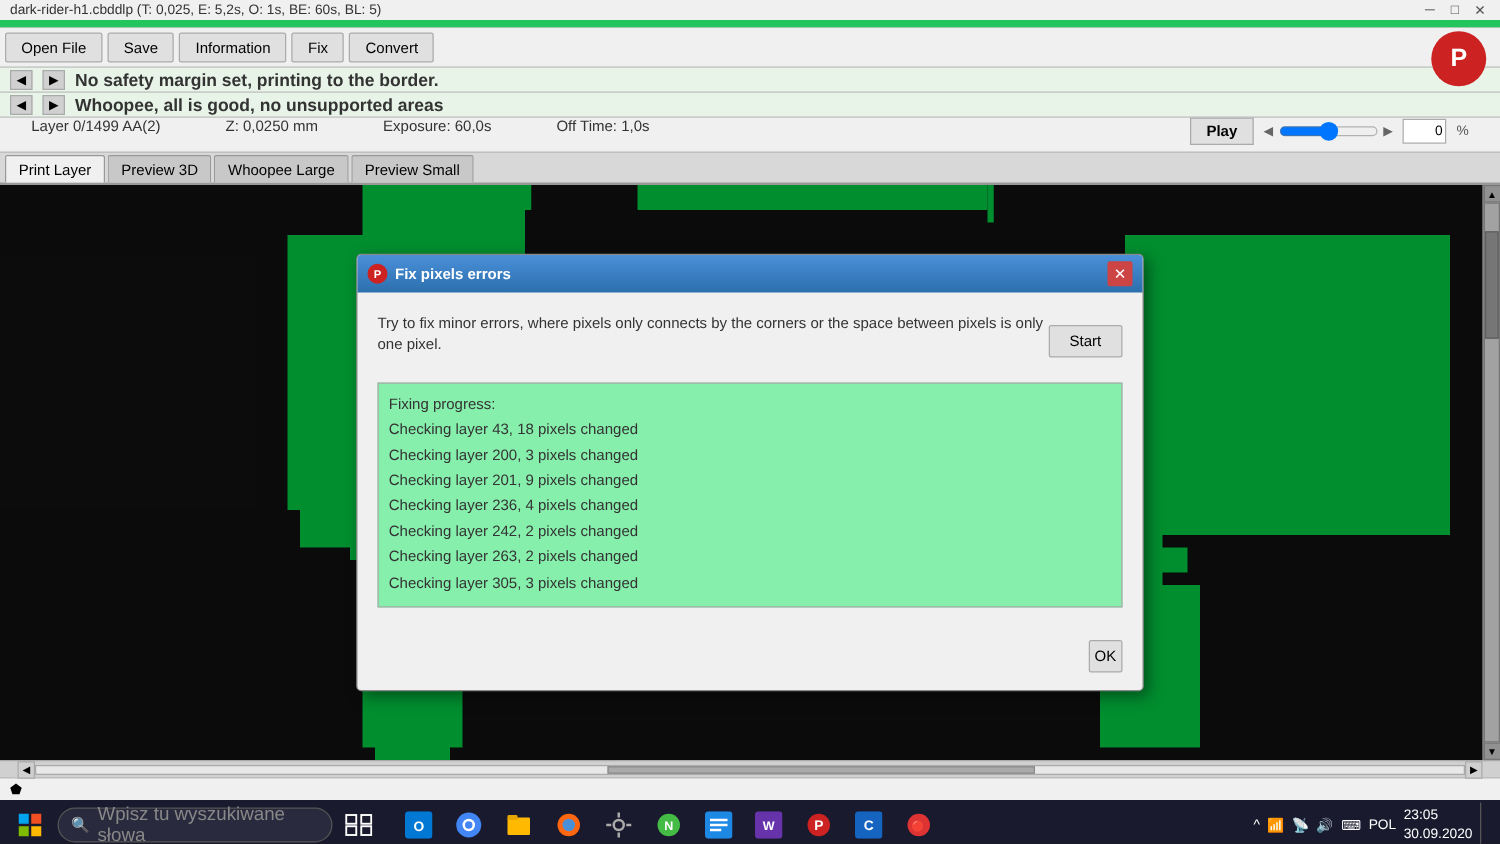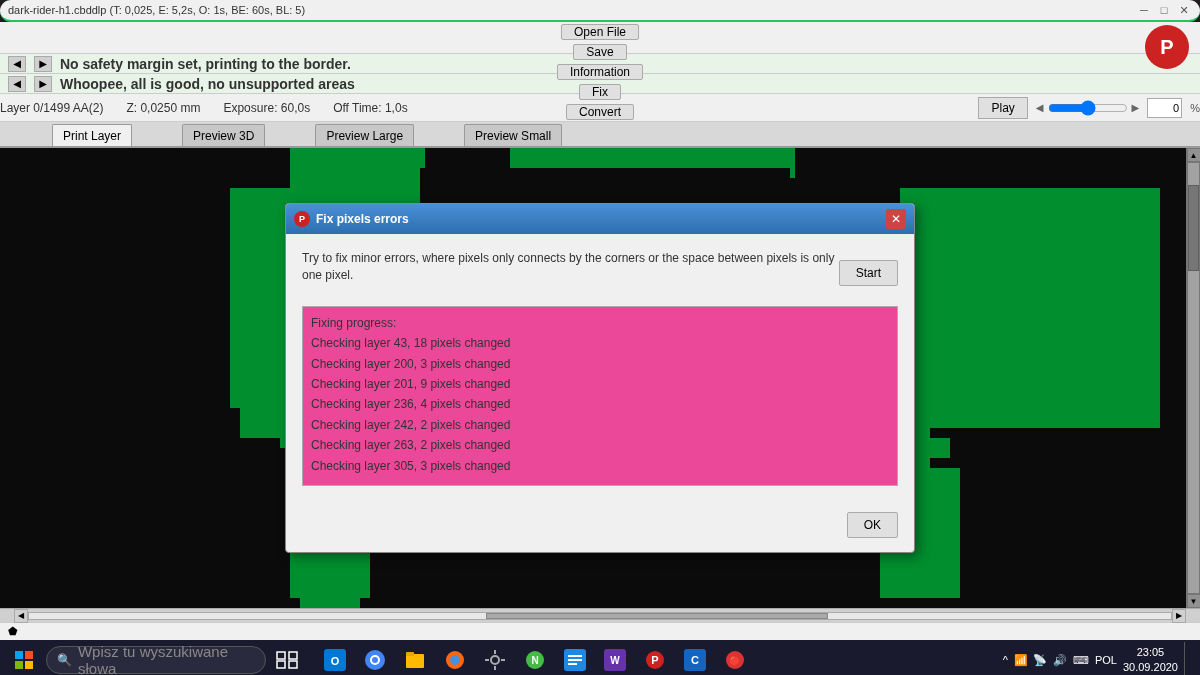--- a/index.html
+++ b/index.html
@@ -6,37 +6,35 @@
     body { width: 1200px; height: 675px; overflow: hidden; font-family: 'Segoe UI', Arial, sans-serif; font-size: 12px; background: #1e1e1e; }
 
     
     .title-bar {
       height: 22px;
       background: #f0f0f0;
       display: flex;
       align-items: center;
       justify-content: space-between;
       padding: 0 8px;
-      border-bottom: 2px solid #22c55e;
-      border-radius: 11px;
+      border-bottom: 6px solid #22c55e;
     }
     .title-bar-text { font-size: 11px; color: #333; }
     .title-bar-controls { display: flex; gap: 4px; }
     .title-btn { width: 16px; height: 16px; background: none; border: none; cursor: pointer; font-size: 11px; color: #555; display: flex; align-items: center; justify-content: center; }
 
     
     .toolbar {
       height: 32px;
       background: #f0f0f0;
       display: flex;
       align-items: center;
       padding: 2px 4px;
       gap: 4px;
       border-bottom: 1px solid #ccc;
-      flex-direction: column;
     }
     .toolbar-btn {
       height: 24px;
       padding: 0 12px;
       background: #e0e0e0;
       border: 1px solid #aaa;
       cursor: pointer;
       font-size: 12px;
       border-radius: 2px;
     }
@@ -86,41 +84,42 @@
       align-items: center;
       justify-content: center;
     }
     .status-text { font-size: 14px; color: #333; font-weight: bold; }
 
     
     .layer-info {
       height: 28px;
       background: #f0f0f0;
       display: flex;
-      align-items: center;
-      padding: 0 0;
-      gap: 23px;
+      align-items: flex-start;
+      padding: 0 25px;
+      gap: 52px;
       border-bottom: 1px solid #ccc;
     }
     .layer-info span { font-size: 12px; color: #333; }
 
     
     .play-area {
       display: flex;
       align-items: center;
       gap: 8px;
       margin-left: auto;
     }
     .play-btn {
       height: 22px;
       padding: 0 12px;
       background: #e0e0e0;
       border: 1px solid #aaa;
       cursor: pointer;
       font-size: 12px;
+      font-weight: bold;
     }
     .slider-container {
       display: flex;
       align-items: center;
       gap: 4px;
     }
     .slider { width: 80px; height: 16px; cursor: pointer; }
     .zoom-input {
       width: 35px;
       height: 20px;
@@ -144,21 +143,20 @@
       padding: 0 10px;
       background: #c8c8c8;
       border: 1px solid #999;
       border-bottom: none;
       cursor: pointer;
       font-size: 12px;
       display: flex;
       align-items: center;
       margin-right: 2px;
       border-radius: 2px 2px 0 0;
-      margin-left: 48px;
     }
     .tab.active { background: #f0f0f0; }
 
     
     .main-canvas {
       position: relative;
       width: 1200px;
       height: 460px;
       background: #111;
       overflow: hidden;
@@ -270,21 +268,21 @@
     
     .system-tray {
       margin-left: auto;
       display: flex;
       align-items: center;
       gap: 6px;
       padding-right: 8px;
       color: white;
       font-size: 11px;
     }
-    .clock { text-align: center; line-height: 1.4; }
+    .clock { text-align: left; line-height: 1.4; }
 
     
     .modal-overlay {
       position: absolute;
       top: 0; left: 0; right: 0; bottom: 0;
       background: rgba(0,0,0,0.3);
       display: flex;
       align-items: center;
       justify-content: center;
       z-index: 100;
@@ -347,37 +345,37 @@
       height: 26px;
       padding: 0 16px;
       background: #e0e0e0;
       border: 1px solid #aaa;
       cursor: pointer;
       font-size: 12px;
       border-radius: 2px;
     }
     .progress-area {
       border: 1px solid #aaa;
-      background: #ec4899;
+      background: #86efac;
       height: 180px;
       overflow-y: scroll;
       padding: 6px 8px;
       font-size: 12px;
       color: #333;
       position: relative;
     }
     .progress-area p { line-height: 1.7; }
     .dialog-footer {
       display: flex;
       justify-content: flex-end;
       padding: 10px 16px 14px;
     }
     .ok-button {
       height: 26px;
-      padding: 0 16px;
+      padding: 0 4px;
       background: #e0e0e0;
       border: 1px solid #aaa;
       cursor: pointer;
       font-size: 12px;
       border-radius: 2px;
     }
 
     
     .v-scrollbar {
       position: absolute;
@@ -472,21 +470,21 @@
 </div>
 
 <div class="tabs-bar">
   <div class="tab active">
     <span>Print Layer</span>
   </div>
   <div class="tab">
     <span>Preview 3D</span>
   </div>
   <div class="tab">
-    <span>Preview Large</span>
+    <span>Whoopee Large</span>
   </div>
   <div class="tab">
     <span>Preview Small</span>
   </div>
 </div>
 
 <div class="main-canvas">
 
   <svg class="canvas-bg" viewBox="0 0 1200 460" preserveAspectRatio="none">
     <rect width="1200" height="460" fill="#111"></rect>

